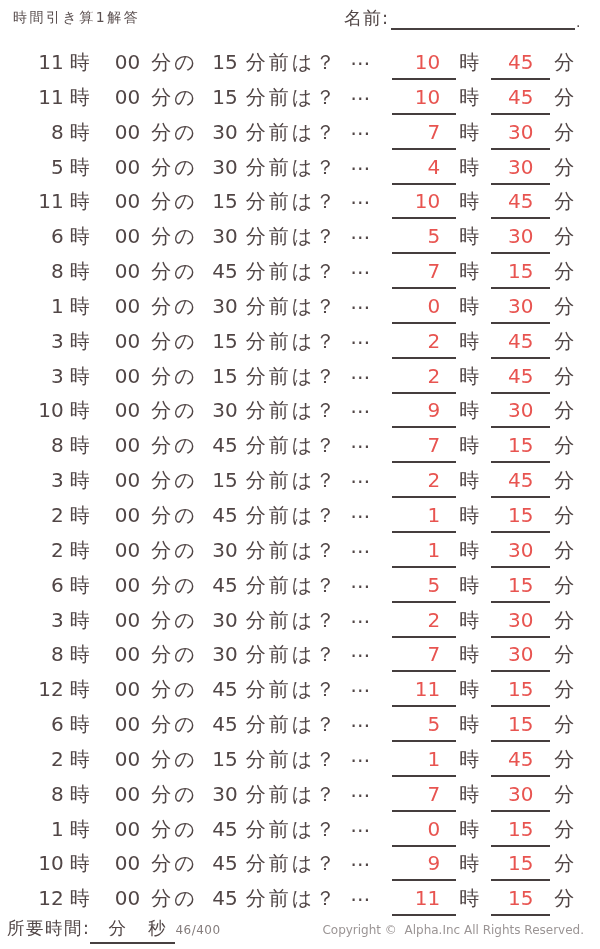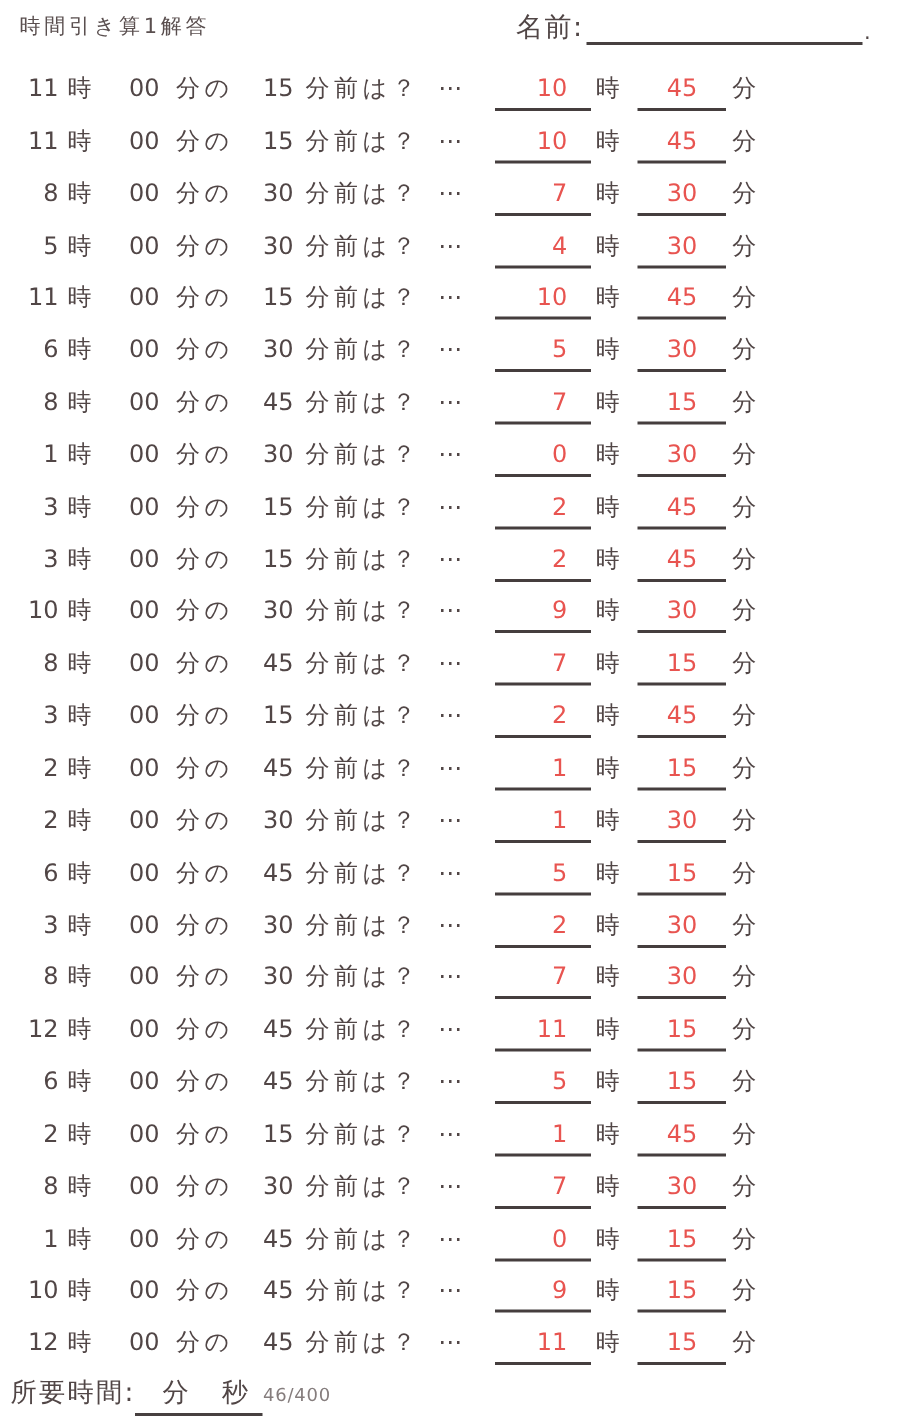--- a/index.html
+++ b/index.html
@@ -25,21 +25,22 @@
     border-bottom:2px solid #474040;
     margin-left:2px;
   }
   .name-dot { font-size:14px; margin-left:1px; }
 
   .rows { position:absolute; left:0; top:46px; width:600px; }
   .row {
     display:flex; align-items:baseline;
     height:34.85px; box-sizing:border-box;
     padding-left:12px; padding-top:3px;
-    font-size:16px;
+    font-size:20px;
+    justify-content:center;
   }
   .c-qh   { width:27px; text-align:right; }
   .c-k    { margin-left:6px;  letter-spacing:1px; }
   .c-qm   { margin-left:24px; }
   .c-mino { margin-left:11px;  letter-spacing:3px;font-family:Liberation Mono, monospace; }
   .c-qb   { margin-left:13px; width:27px; text-align:right; }
   .c-maeq { margin-left:8px;  letter-spacing:3px; }
   .c-dots { margin-left:12px; position:relative; top:-4px; letter-spacing:1px; }
   .ansline {
     border-bottom:2px solid #453e3e;
@@ -436,15 +437,16 @@
     </div>
   </div>
 
   <div class="footer">
     <span class="time-label">所要時間:</span>
     <span class="time-line">
       <span>分</span>
       <span class="time-sec">秒</span>
     </span>
     <span class="counter">46/400</span>
+    <span class="copyright">Copyright ©  Alpha.Inc All Rights Reserved.</span>
   </div>
 
 </div>
 
 </body></html>

